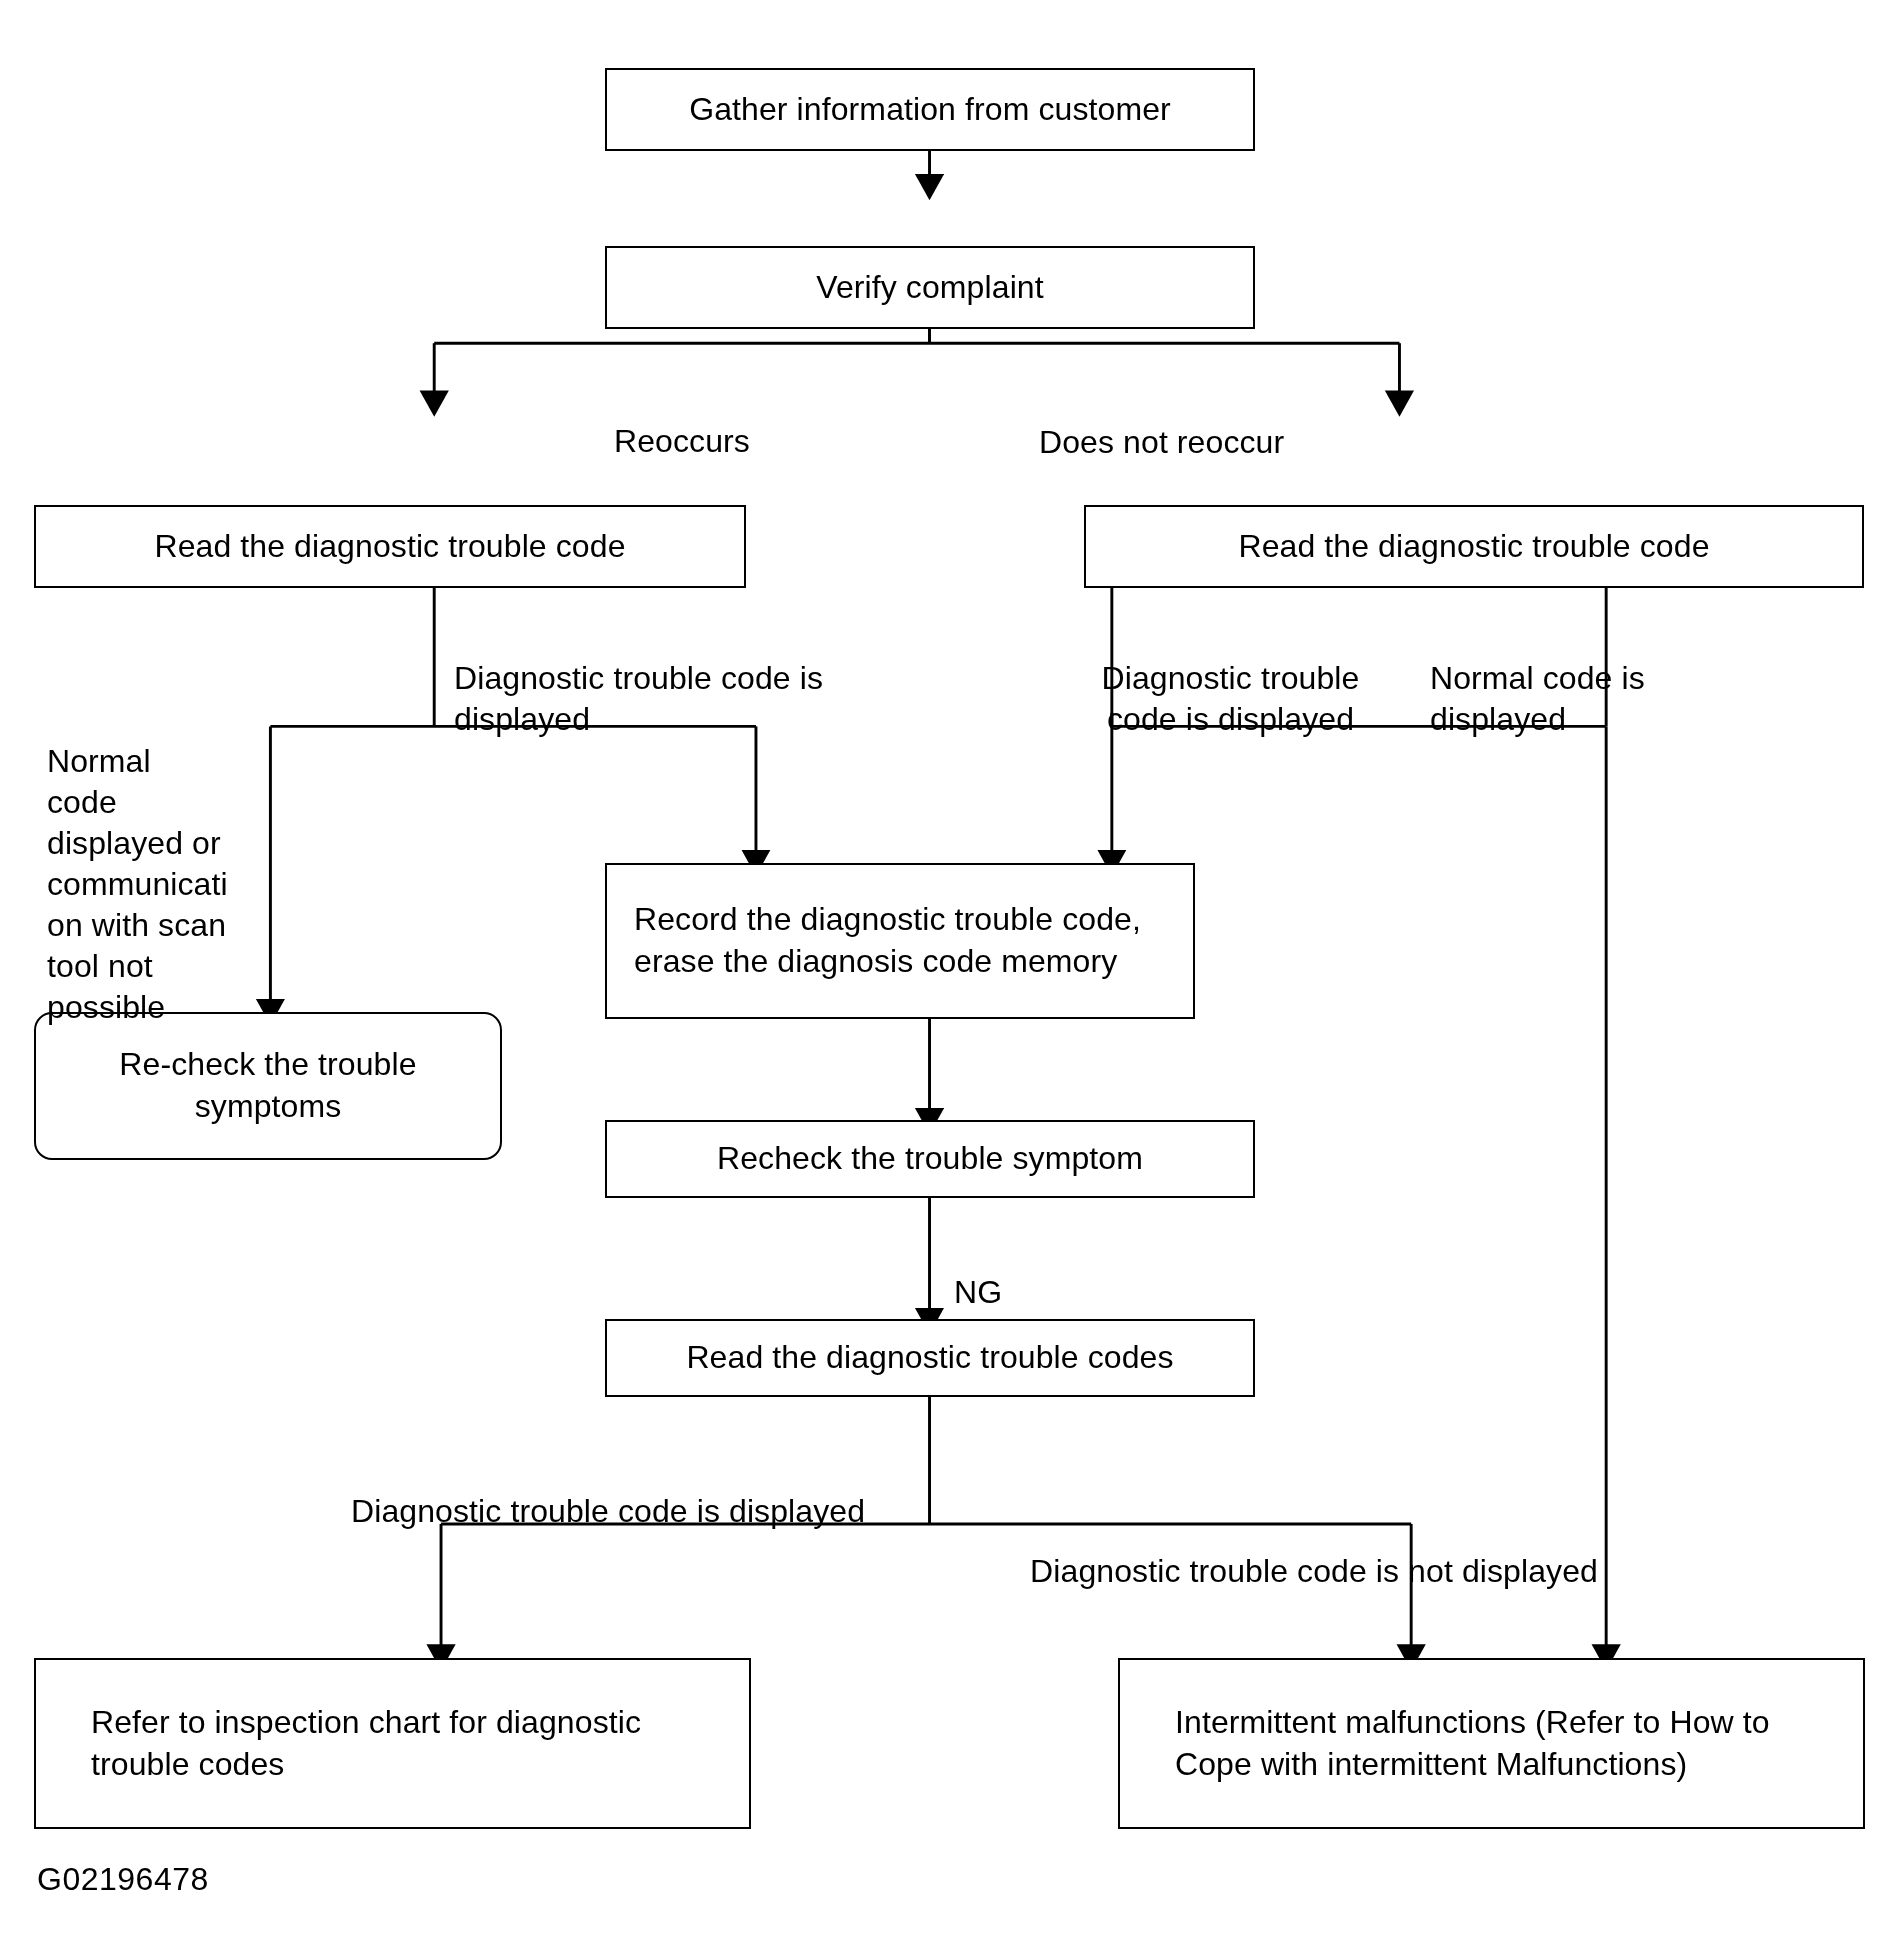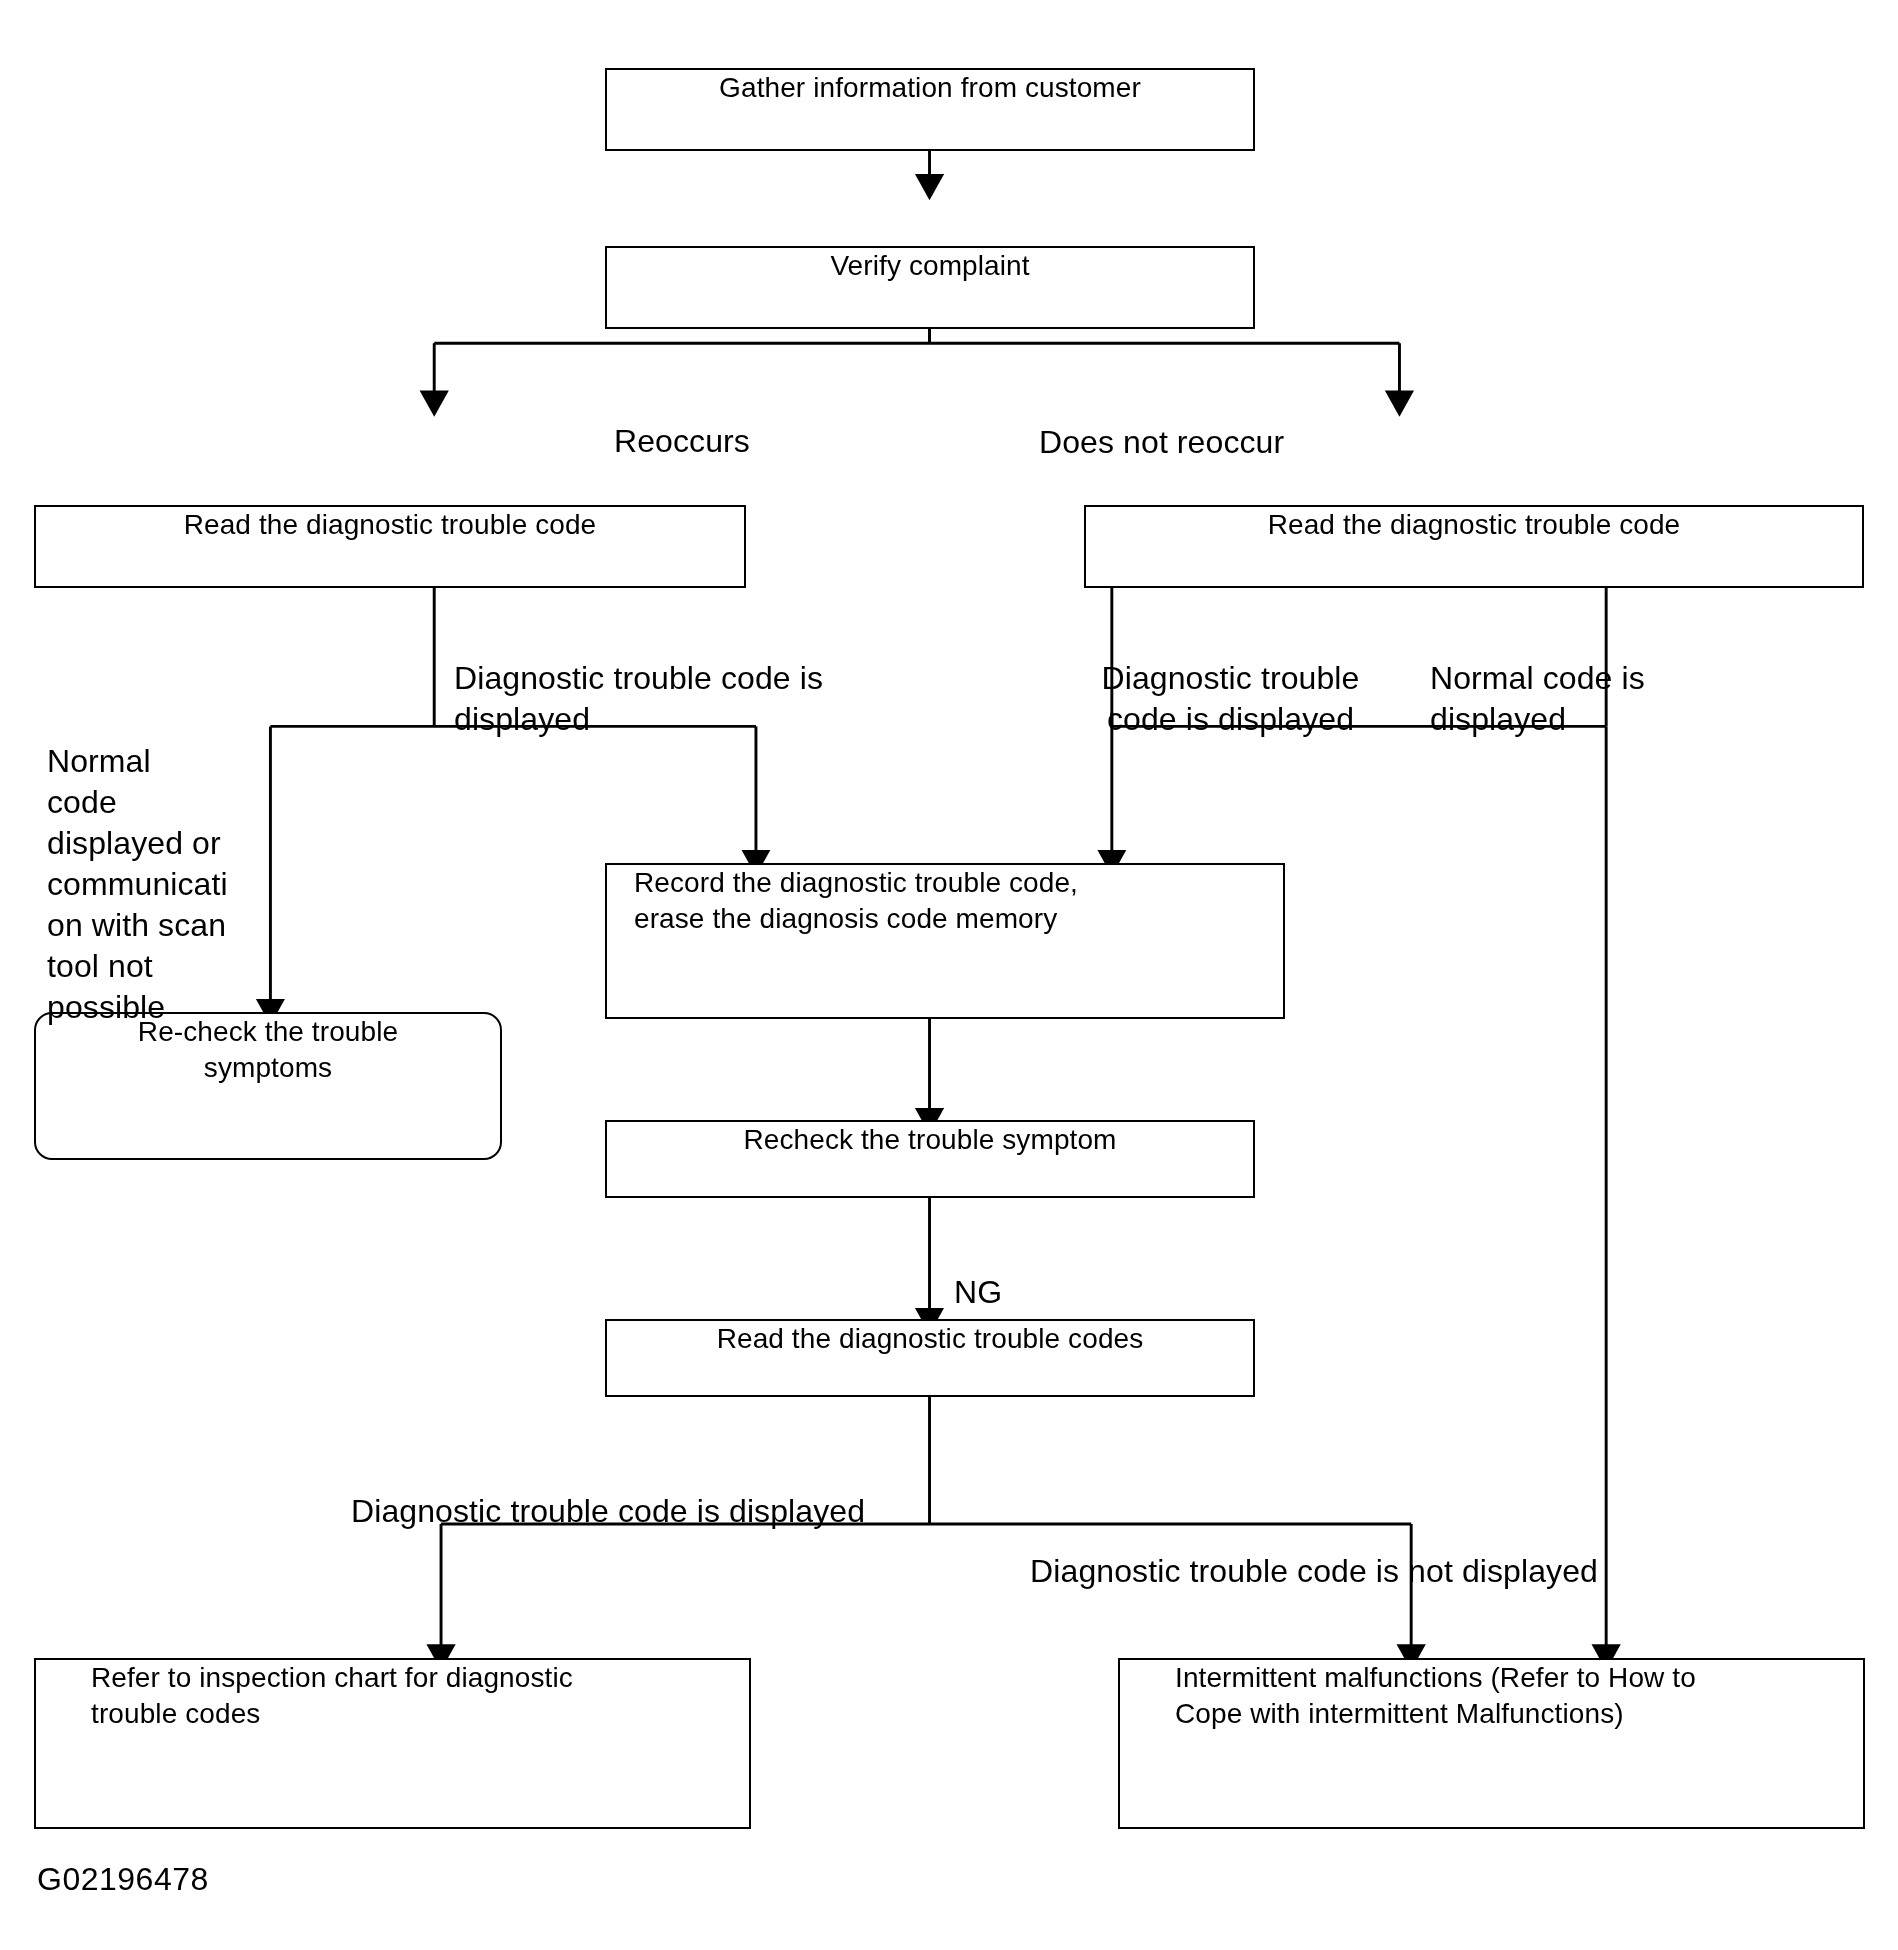--- a/index.html
+++ b/index.html
@@ -26,22 +26,22 @@
     width: 1899px;
     height: 1950px;
     pointer-events: none;
   }
   .node {
     position: absolute;
     box-sizing: border-box;
     border: 2.9px solid #000000;
     background: #ffffff;
     display: flex;
-    align-items: flex-start;
-    font-size: 28px;
+    align-items: center;
+    font-size: 32px;
     line-height: 1.30;
     letter-spacing: 0.1px;
     z-index: 3;
   }
   .node.center {
     justify-content: center;
     text-align: center;
   }
   .node.left {
     justify-content: flex-start;
@@ -150,21 +150,21 @@
 
   <div class="node center" style="left:1084px; top:505px; width:780px; height:83px;">
     <span>Read the diagnostic trouble code</span>
   </div>
 
   <div class="node center" style="left:34px; top:1012px; width:468px; height:148px; white-space:pre-line;border-radius:18px;">
     <span>Re-check the trouble
 symptoms</span>
   </div>
 
-  <div class="node left-sm" style="left:605px; top:863px; width:680px; height:156px; white-space:pre-line;">
+  <div class="node left-sm" style="left:605px; top:863px; width:590px; height:156px; white-space:pre-line;">
     <span>Record the diagnostic trouble code,
 erase the diagnosis code memory</span>
   </div>
 
   <div class="node center" style="left:605px; top:1120px; width:650px; height:78px;">
     <span>Recheck the trouble symptom</span>
   </div>
 
   <div class="node center" style="left:605px; top:1319px; width:650px; height:78px;">
     <span>Read the diagnostic trouble codes</span>

